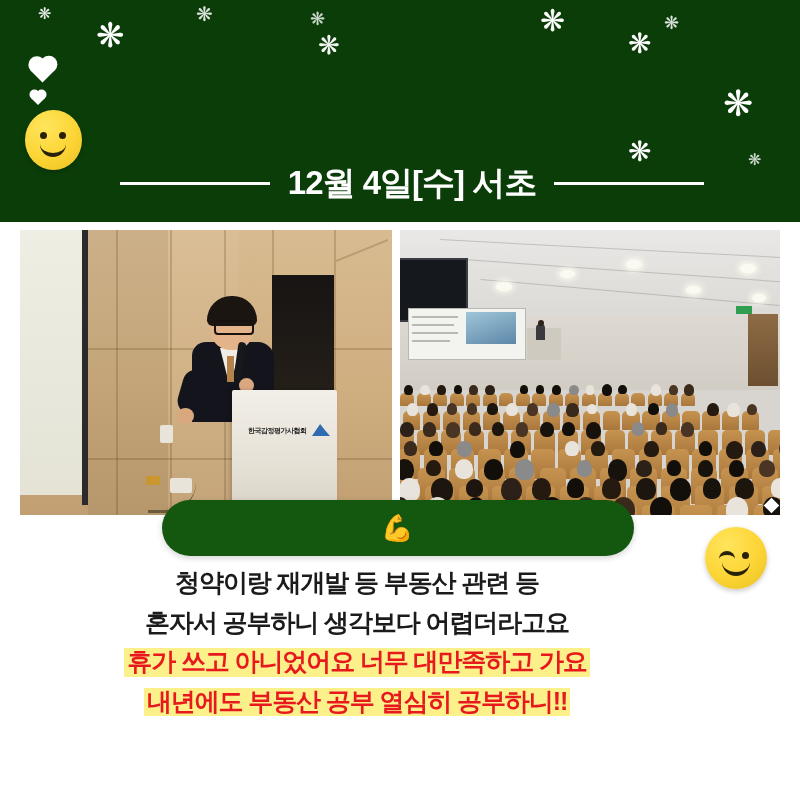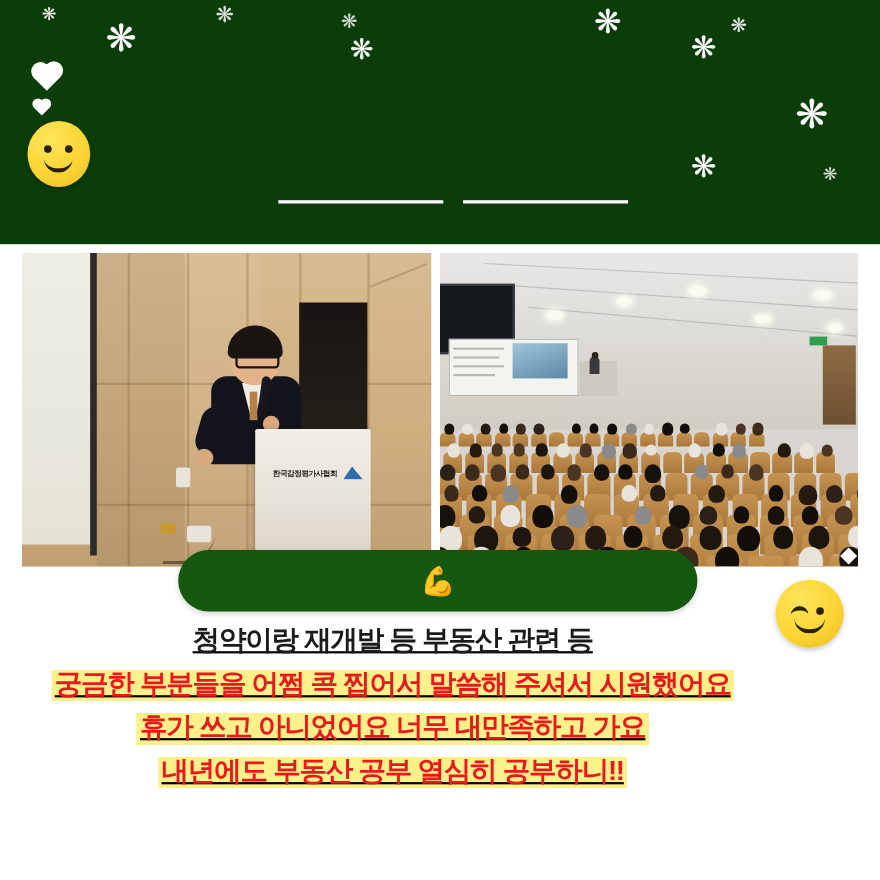--- a/index.html
+++ b/index.html
@@ -149,21 +149,21 @@
     box-shadow:0 2px 6px rgba(0,0,0,.18);
   }
   .pill-text{
     font-size:27px;font-weight:800;color:#FFFFFF;letter-spacing:-1.2px;white-space:nowrap;
   }
   .pill-emoji{font-size:26px;line-height:1;}
 
   
   .body-text{
     position:absolute;left:0;top:565px;width:714px;
-    display:flex;flex-direction:column;align-items:center;gap:4px;text-decoration:underline;
+    display:flex;flex-direction:column;align-items:center;gap:4px;
   }
   .line{
     font-size:25px;font-weight:700;letter-spacing:-1.1px;white-space:nowrap;line-height:1.42;
   }
   .line.plain{color:#1b1b1b;}
   .line.hl{
     color:#E8191E;
     background:linear-gradient(transparent 12%, #FBF089 12%, #FBF089 92%, transparent 92%);
     padding:0 3px;
   }
@@ -207,20 +207,21 @@
       <div class="sm-eye" style="left:15px;top:22px;width:7px;height:7px;"></div>
       <div class="sm-eye" style="left:34px;top:22px;width:7px;height:7px;"></div>
       <div class="sm-mouth" style="left:15px;top:30px;width:26px;height:13px;"></div>
     </div>
 
     <div class="title-row">
     </div>
 
     <div class="date-row">
       <span class="rule rule-l"></span>
+      <span class="date-text">12월 4일[수] 서초</span>
       <span class="rule rule-r"></span>
     </div>
   </div>
 
   <div class="photos">
 
     <div class="photo photo-left">
       <div class="pl-wall"></div>
       <div class="pl-panel" style="left:68px;top:0;width:80px;height:285px;"></div>
       <div class="pl-panel" style="left:148px;top:0;width:70px;height:285px;background:rgba(255,255,255,.05);"></div>
@@ -482,19 +483,19 @@
 
   <div class="smiley smiley-right">
     <div style="position:absolute;left:14px;top:24px;width:16px;height:8px;border-top:4px solid #2a2208;border-radius:8px 8px 0 0;"></div>
     <div class="sm-eye" style="left:37px;top:25px;width:7px;height:7px;"></div>
     <div class="sm-mouth" style="left:17px;top:31px;width:28px;height:14px;"></div>
   </div>
   <div class="heart" style="left:766px;top:500px;width:11px;height:11px;"></div>
 
   <div class="body-text" id="body-text">
       <div class="line plain">청약이랑 재개발 등 부동산 관련 등</div>
-      <div class="line hl">궁금한 부분들을 어쩜 콕 찝어서 말씀해 주셔서 시원했어요</div>
+      <div class="line plain">혼자서 공부하니 생각보다 어렵더라고요</div>
       <div class="line hl">휴가 쓰고 아니었어요 너무 대만족하고 가요</div>
       <div class="line hl">내년에도 부동산 공부 열심히 공부하니!!</div>
     </div>
 
 
 </div>
 
 </body></html>

